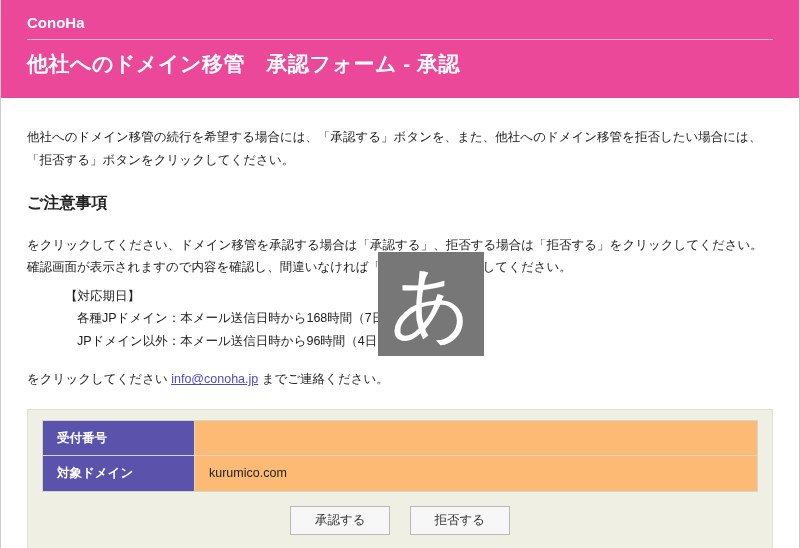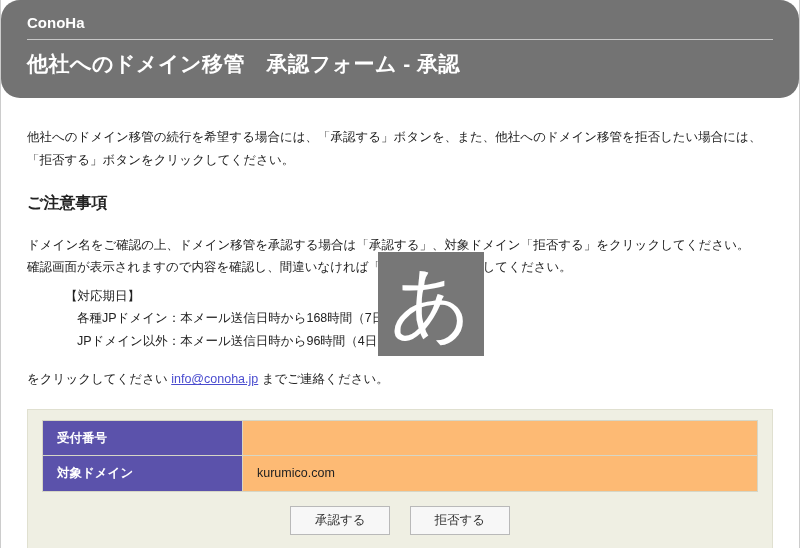--- a/index.html
+++ b/index.html
@@ -12,24 +12,23 @@
       position: relative;
     }
     .outer-border {
       width: 800px;
       height: 548px;
       border: 1px solid #ccc;
       border-top: none;
       border-bottom: none;
     }
     .header {
-      background: #737373;
+      background: #ec4899;
       padding: 14px 26px 20px 26px;
       color: #fff;
-      border-radius: 19px;
     }
     .brand-row {
       font-size: 15px;
       font-weight: 600;
       padding-bottom: 8px;
       border-bottom: 1px solid rgba(255,255,255,.6);
       margin-bottom: 10px;
     }
     .title-row {
       font-size: 21px;
@@ -68,21 +67,21 @@
     }
     .data-table td {
       border: 1px solid #d6d6c6;
       padding: 6px 14px;
       background: #fdba74;
     }
     .data-table td.label-cell {
       background: #5b52ab;
       color: #fff;
       font-weight: 700;
-      width: 200px;
+      width: 152px;
     }
     .button-row {
       text-align: center;
     }
     .btn {
       display: inline-block;
       min-width: 100px;
       padding: 5px 22px;
       margin: 0 8px;
       background: #f7f7f7;
@@ -117,21 +116,21 @@
     <div class="title-row">他社へのドメイン移管　承認フォーム - 承認</div>
   </div>
 
   <div class="content">
 
     <p class="intro-text">他社へのドメイン移管の続行を希望する場合には、「承認する」ボタンを、また、他社へのドメイン移管を拒否したい場合には、「拒否する」ボタンをクリックしてください。</p>
 
     <h2 class="notice-heading">ご注意事項</h2>
 
     <div class="notice-body">
-      <div>ドメイン名をご確認の上、ドメイン移管を承認する場合は「承認する」、対象ドメイン「拒否する」をクリックしてください。</div>
+      <div>をクリックしてください、ドメイン移管を承認する場合は「承認する」、拒否する場合は「拒否する」をクリックしてください。</div>
       <div>確認画面が表示されますので内容を確認し、間違いなければ「決定」をクリックしてください。</div>
     </div>
 
     <div class="deadline-block">
       <div class="dl-head">【対応期日】</div>
       <div class="dl-line">各種JPドメイン：本メール送信日時から168時間（7日）以内</div>
       <div class="dl-line">JPドメイン以外：本メール送信日時から96時間（4日）以内</div>
     </div>
 
     <p class="contact-line">

